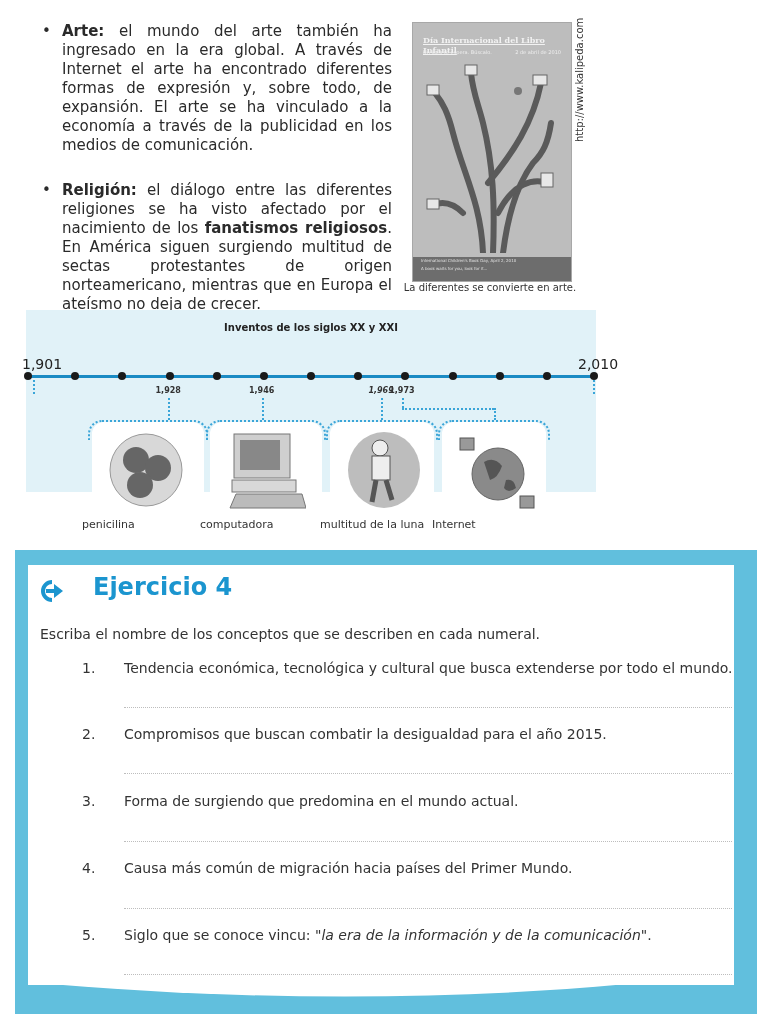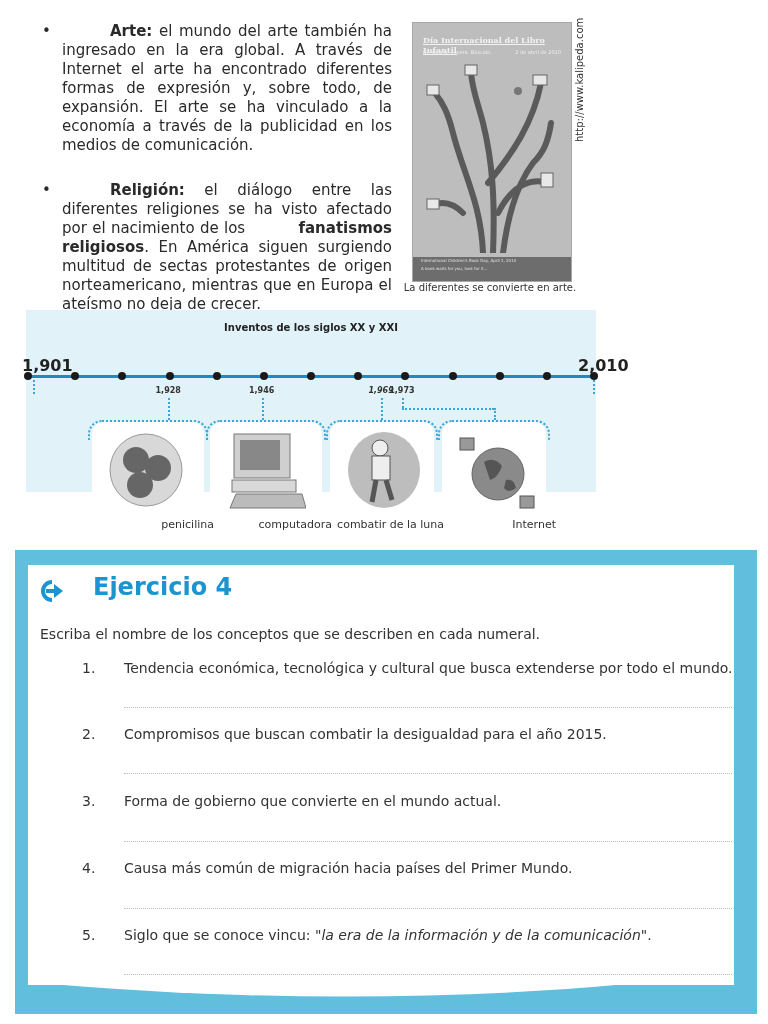--- a/index.html
+++ b/index.html
@@ -3,43 +3,43 @@
 <meta charset="utf-8">
 <style>
   html, body { margin:0; padding:0; }
   body {
     width:768px; height:1024px; position:relative; overflow:hidden;
     background:#ffffff; font-family:"DejaVu Sans", sans-serif; color:#2a2a2a;
   }
   .bullets { position:absolute; left:40px; top:22px; width:352px; }
   .bullet { position:relative; padding-left:22px; font-size:15px; line-height:19px; text-align:justify; margin-bottom:26px; }
   .bullet .dot { position:absolute; left:2px; top:0; font-size:15px; }
-  .bullet b { font-weight:bold;margin-left:48px; }
+  .bullet b { font-weight:bold; }
 
   .poster { position:absolute; left:412px; top:22px; width:158px; height:258px; background:#bdbdbd; border:1px solid #a8a8a8; }
   .poster .ptitle { position:absolute; left:10px; top:12px; font-family:"DejaVu Serif", serif; font-size:8px; color:#f2f2f2; font-weight:bold;text-decoration:underline; }
   .poster .psub { position:absolute; left:10px; top:26px; width:138px; font-size:5px; color:#eeeeee; display:flex; justify-content:space-between; }
   .poster .pfoot { position:absolute; left:0; bottom:0; width:100%; height:24px; background:#6d6d6d; }
   .poster .pfoot div { font-size:4px; color:#e0e0e0; padding-left:8px; line-height:8px; }
   .poster svg { position:absolute; left:10px; top:40px; }
   .poster-url { position:absolute; left:574px; top:22px; width:14px; height:120px; writing-mode:vertical-rl; transform:rotate(180deg); font-size:10px; color:#333; }
   .caption { position:absolute; left:400px; top:282px; width:180px; text-align:center; font-size:10px; color:#333; }
 
   .tl { position:absolute; left:26px; top:310px; width:570px; height:182px; background:#e1f2f8; }
   .tl-title { position:absolute; left:26px; top:322px; width:570px; text-align:center; font-size:10px; font-weight:bold; color:#222; }
-  .tl-end { position:absolute; top:356px; font-size:16px; color:#222;font-weight:bold; }
+  .tl-end { position:absolute; top:356px; font-size:14px; color:#222; }
   .tl-line { position:absolute; left:28px; top:375px; width:566px; height:3px; background:#1a8bc4; }
   .tl-dot { position:absolute; top:372px; width:8px; height:8px; border-radius:50%; background:#1a1a1a; margin-left:-4px; }
   .tl-yr { position:absolute; top:386px; font-size:8px; font-weight:bold; color:#333; transform:translateX(-50%); }
   .vdash { position:absolute; border-left:2px dotted #3aa5d8; width:0; }
   .hdash { position:absolute; border-top:2px dotted #3aa5d8; height:0; }
   .card { position:absolute; top:422px; width:112px; height:100px; background:#fff; border-top-left-radius:12px; border-top-right-radius:12px; }
   .card-frame { position:absolute; top:420px; height:18px; border:2px dotted #3aa5d8; border-bottom:none; border-top-left-radius:14px; border-top-right-radius:14px; }
   .card svg { position:absolute; left:16px; top:8px; }
-  .card-label { position:absolute; top:518px; font-size:11px; color:#333; text-align:right; }
+  .card-label { position:absolute; top:518px; font-size:11px; color:#333; text-align:left; }
 
   .ex { position:absolute; left:15px; top:550px; width:742px; height:464px; background:#61bfdd; }
   .ex-inner { position:absolute; left:28px; top:565px; width:706px; height:420px; background:#fff; }
   .ex-curve { position:absolute; left:28px; top:960px; width:730px; height:60px; }
   .ex-arrow { position:absolute; left:40px; top:580px; }
   .ex-title { position:absolute; left:93px; top:573px; font-size:24px; font-weight:bold; color:#1b95cf; }
   .ex-instr { position:absolute; left:40px; top:626px; font-size:14px; color:#333; }
   .q { position:absolute; left:0; font-size:14px; color:#333; }
   .q .num { position:absolute; left:82px; }
   .q .txt { position:absolute; left:124px; white-space:nowrap; }
@@ -144,21 +144,21 @@
     <div class="vdash" style="left: 381.101px; top: 398px; height: 22px;"></div>
     <div class="card-frame" style="left: 326px; width: 108px;"></div>
     <div class="card" style="left: 330px; width: 104px;">
       <svg width="80" height="82" viewBox="0 0 80 82">
         <ellipse cx="38" cy="40" rx="36" ry="38" fill="#bdbdbd"></ellipse>
         <circle cx="34" cy="18" r="8" fill="#eee" stroke="#555"></circle>
         <rect x="26" y="26" width="18" height="24" fill="#eee" stroke="#555"></rect>
         <path d="M30 50 L26 72 M40 50 L46 70" stroke="#555" stroke-width="5"></path>
       </svg>
     </div>
-    <div class="card-label" style="left: 320px; width: 124px;">combatir de la luna</div>
+    <div class="card-label" style="left: 320px; width: 124px;">multitud de la luna</div>
     <div class="tl-yr" style="left: 401.872px;">1,973</div>
     <div class="vdash" style="left: 401.872px; top: 398px; height: 10px;"></div>
     <div class="hdash" style="left: 401.872px; top: 408px; width: 92.1284px;"></div>
     <div class="vdash" style="left: 494px; top: 408px; height: 12px;"></div>
     <div class="card-frame" style="left: 438px; width: 108px;"></div>
     <div class="card" style="left: 442px; width: 104px;">
       <svg width="80" height="82" viewBox="0 0 80 82">
         <circle cx="40" cy="44" r="26" fill="#8a8a8a" stroke="#666"></circle>
         <path d="M26 32 Q36 26 44 36 Q40 48 32 50 Z" fill="#555"></path>
         <path d="M48 50 Q56 48 58 58 Q50 64 46 58 Z" fill="#555"></path>
@@ -189,21 +189,21 @@
 <div class="ans" style="top:707px;"></div>
 
 <div class="q" style="top:726px;">
   <span class="num">2.</span>
   <span class="txt">Compromisos que buscan combatir la desigualdad para el año 2015.</span>
 </div>
 <div class="ans" style="top:773px;"></div>
 
 <div class="q" style="top:793px;">
   <span class="num">3.</span>
-  <span class="txt">Forma de gobierno que convierte en el mundo actual.</span>
+  <span class="txt">Forma de surgiendo que predomina en el mundo actual.</span>
 </div>
 <div class="ans" style="top:841px;"></div>
 
 <div class="q" style="top:860px;">
   <span class="num">4.</span>
   <span class="txt">Causa más común de migración hacia países del Primer Mundo.</span>
 </div>
 <div class="ans" style="top:908px;"></div>
 
 <div class="q" style="top:927px;">

